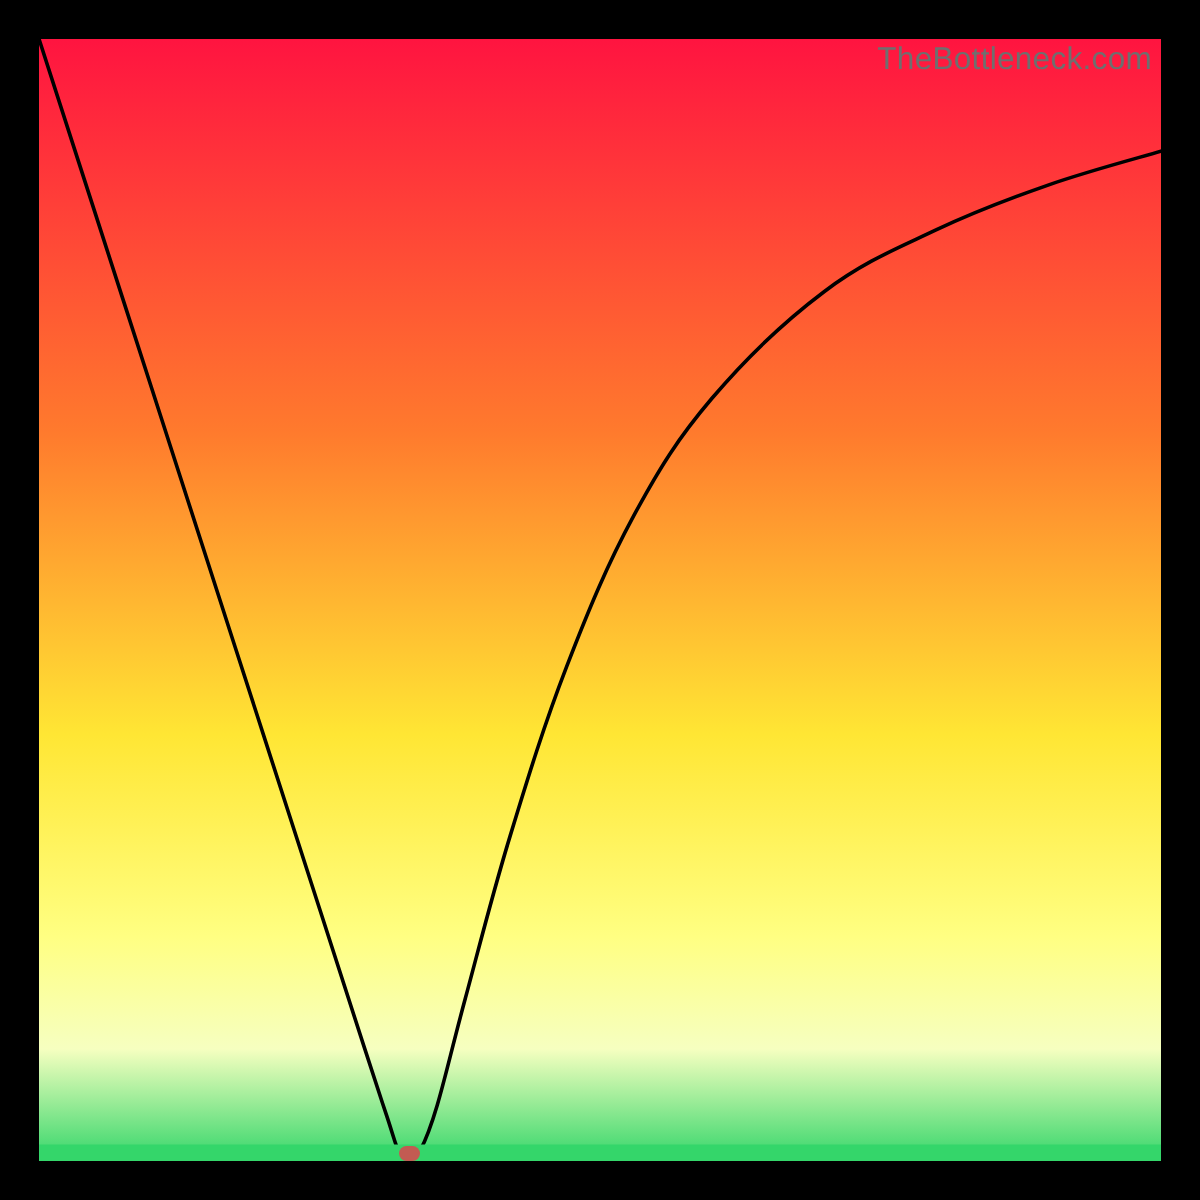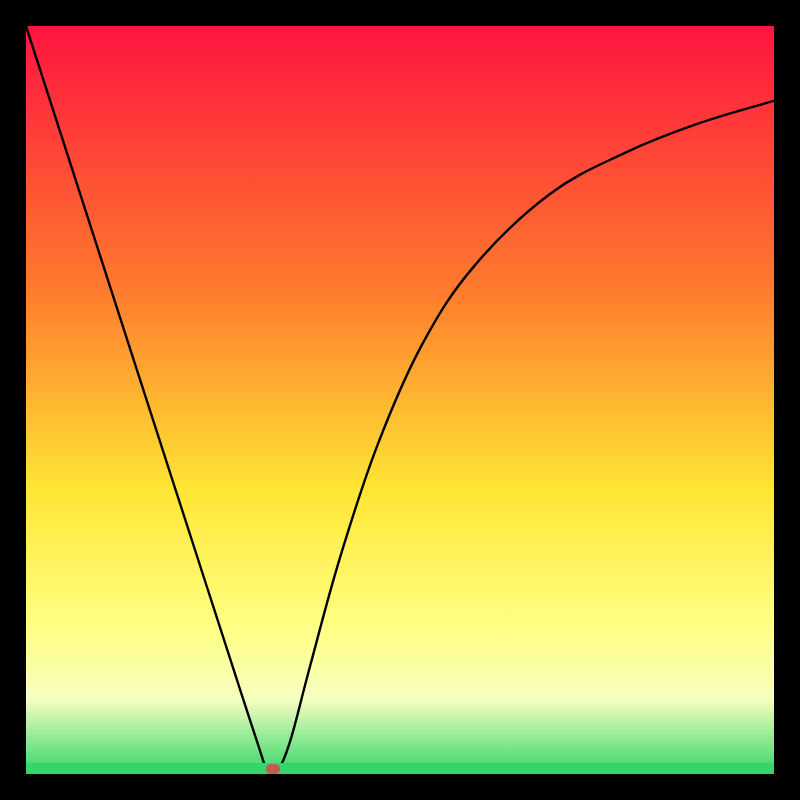--- a/index.html
+++ b/index.html
@@ -69,13 +69,14 @@
       </linearGradient>
     </defs>
     <rect x="0" y="0" width="748" height="748" fill="url(#bg-grad)"></rect>
     <path id="curve-path" d="M 0.00 0.00 C 6.73 20.87, 23.94 74.20, 37.40 115.94 C 50.86 157.68, 61.34 190.14, 74.80 231.88 C 88.26 273.62, 98.74 306.08, 112.20 347.82 C 125.66 389.56, 136.14 422.02, 149.60 463.76 C 163.06 505.50, 174.88 542.14, 187.00 579.70 C 199.12 617.26, 208.84 647.54, 216.92 672.45 C 225.00 697.36, 227.57 705.15, 231.88 718.08 C 236.19 731.01, 238.16 739.28, 240.86 744.26 C 243.55 749.24, 244.42 746.43, 246.84 745.76 C 249.26 745.08, 250.95 746.85, 254.32 740.52 C 257.69 734.19, 260.15 728.78, 265.54 710.60 C 270.93 692.42, 275.49 671.85, 284.24 639.54 C 292.99 607.23, 302.04 570.80, 314.16 531.08 C 326.28 491.36, 336.75 457.25, 351.56 418.88 C 366.37 380.51, 378.94 350.21, 396.44 317.90 C 413.94 285.59, 425.91 266.29, 448.80 239.36 C 471.69 212.43, 496.67 188.50, 523.60 168.30 C 550.53 148.10, 571.47 139.95, 598.40 127.16 C 625.33 114.37, 646.27 106.66, 673.20 97.24 C 700.13 87.82, 734.54 78.84, 748.00 74.80" fill="none" stroke="#000000" stroke-width="2.4" stroke-linejoin="round" stroke-linecap="round"></path>
   </svg>
 
   <div class="bottom-band"></div>
 
   <div class="marker" id="opt-marker" style="left: 239.84px; top: 738px;"></div>
 
+  <div class="watermark">TheBottleneck.com</div>
 </div>
 
 </body></html>

